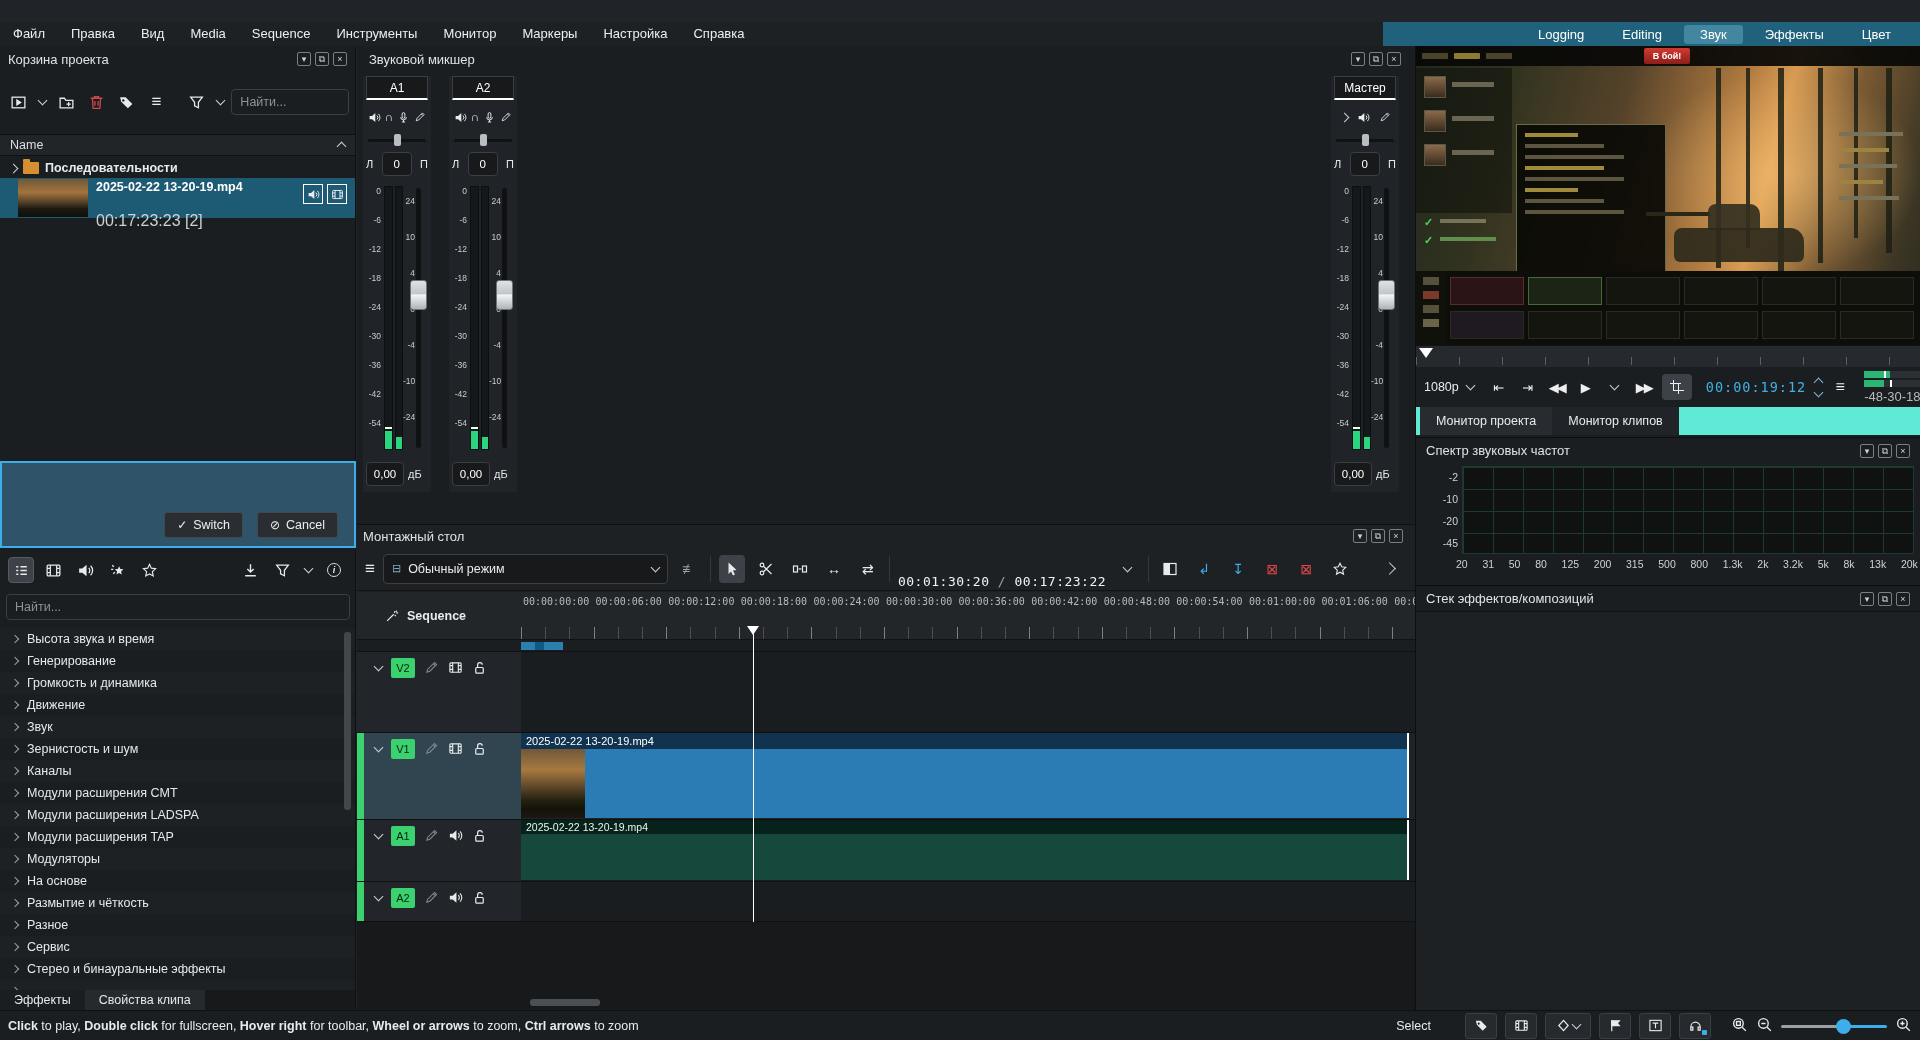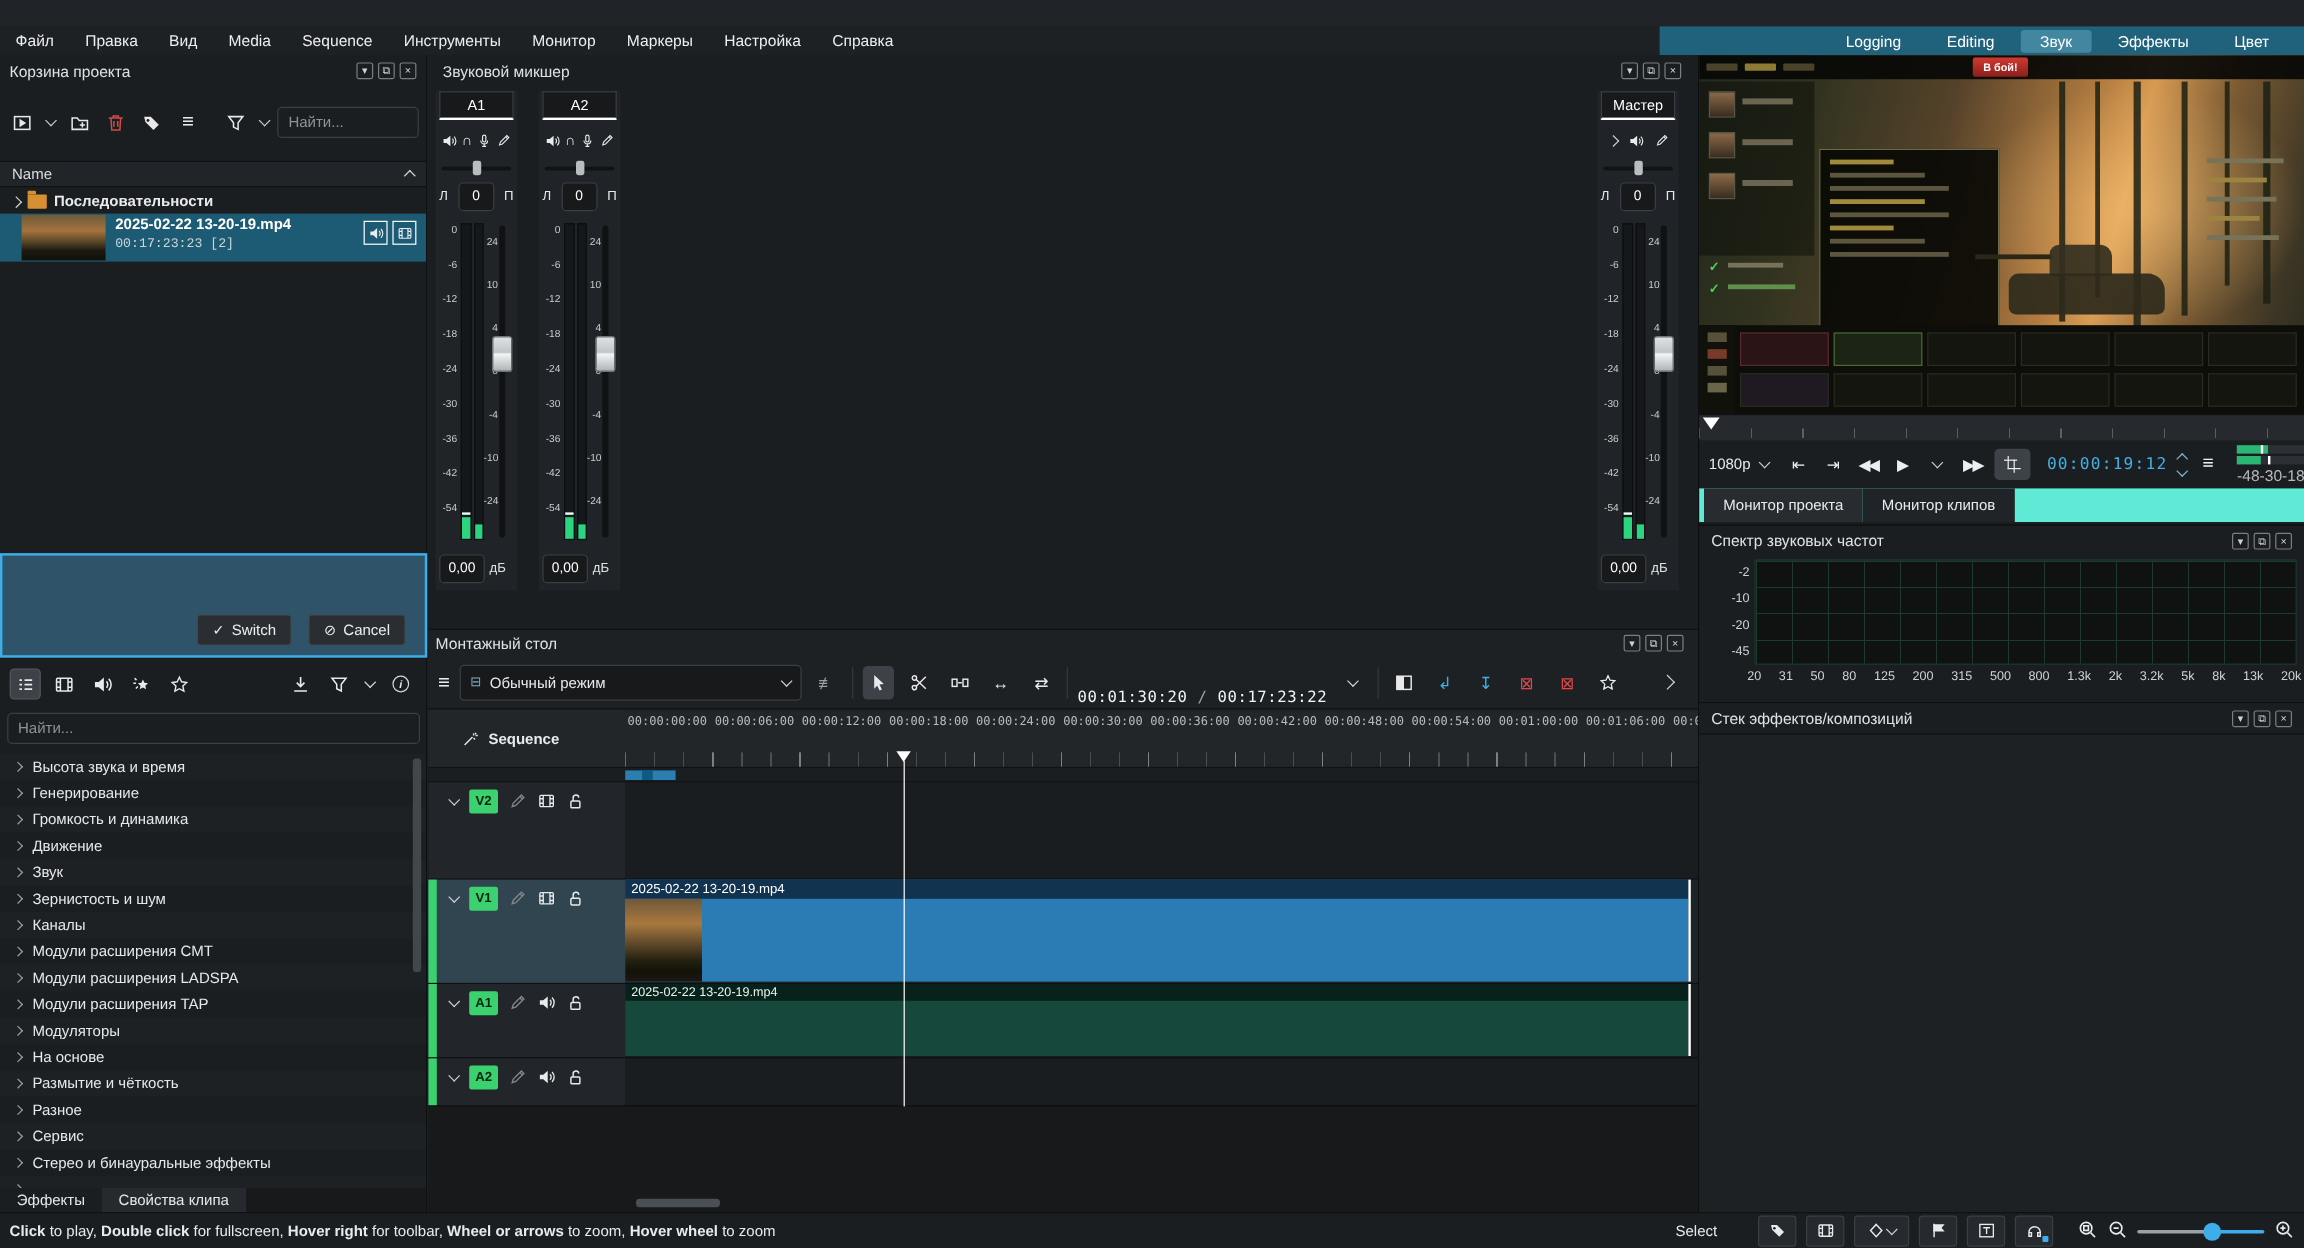--- a/index.html
+++ b/index.html
@@ -57,21 +57,21 @@
     align-items:center; gap:6px; padding-left:8px; font-weight:bold; font-size:12.5px; }
   .folder-ic { width:16px; height:12px; background:#d68f31; border-radius:1px; position:relative; }
   .folder-ic::before { content:""; position:absolute; left:0; top:-3px; width:7px; height:3px;
     background:#d68f31; border-radius:1px 1px 0 0; }
   .clip-row { position:absolute; left:0; top:132px; width:100%; height:40px; background:#1d5a74;
     display:flex; align-items:flex-start; }
   .clip-thumb { width:70px; height:38px; margin:1px 0 0 18px; background:
     linear-gradient(180deg,#6d5a38 0%,#a4733d 35%,#574428 60%,#1d1a12 78%,#101008 100%); }
   .clip-meta { margin-left:8px; padding-top:2px; }
   .clip-meta .cname { font-weight:bold; font-size:12.5px; color:#fff; }
-  .clip-meta .cdur { font-size:11px; color:#cdd2d5; margin-top:4px;font-family:Liberation Mono, monospace; }
+  .clip-meta .cdur { font-size:16px; color:#cdd2d5; margin-top:18px; }
   .usage-ics { margin-left:auto; margin-right:8px; display:flex; gap:4px; padding-top:6px; }
   .usage-ics span { width:20px; height:20px; border:1.5px solid #fff; display:flex; align-items:center;
     justify-content:center; }
   .usage-ics svg { width:13px; height:13px; }
 
   
   .dialog { position:absolute; left:0; top:415px; width:356px; height:87px; background:#2f5469;
     border:2px solid #3daee9; padding:8px 12px; }
   .dialog .msg { font-size:12.5px; line-height:1.45; color:#f2f4f5; }
   .dialog .btnrow { position:absolute; right:16px; bottom:8px; display:flex; gap:14px; }
@@ -175,21 +175,21 @@
   .zseg { position:absolute; left:0; top:2px; width:42px; height:8px; background:#2a7fb0; }
   .zmark { position:absolute; left:14px; top:2px; width:9px; height:8px; background:#0d5a86; }
   .tracks { }
   .track { display:flex; border-bottom:1px solid #0e1012; position:relative; }
   .t-V2 { height:81px; } .t-V1 { height:87px; } .t-A1 { height:62px; } .t-A2 { height:40px; }
   .thead { width:164px; background:#22262a; position:relative; display:flex; align-items:flex-start;
     gap:9px; padding:6px 0 0 18px; }
   .track.selected .thead { background:#30454f; }
   .track.active .thead::before { content:""; position:absolute; left:0; top:0; bottom:0; width:7px; background:#3ad16e; }
   .thead .chev { margin-top:5px; }
-  .tbadge { width:24px; height:20px; background:#3ad16e; color:#07230f; font-weight:bold; font-size:11px;
+  .tbadge { width:24px; height:20px; background:#3ad16e; color:#07230f; font-weight:normal; font-size:11px;
     text-align:center; line-height:20px; border-radius:2px; }
   .thead svg { width:15px; height:15px; margin-top:2px; }
   .thead .pen { color:#83888c; }
   .lane { flex:1; position:relative; background:#1a1d20; }
   .track.selected .lane { background:#1d2327; }
   .clip { position:absolute; left:0; top:0; bottom:1px; width:886px; }
   .clip::after { content:""; position:absolute; right:-2px; top:0; bottom:0; width:2px; background:#fff; }
   .track:not(.video) .vclip { display:none; }
   .track:not(.audio) .aclip { display:none; }
   .vclip { background:#2b7cb5; }
@@ -1265,21 +1265,21 @@
           <span>⧉</span>
           <span>×</span>
         </div>
       </div>
     </div>
   </div>
 
   <div class="statusbar">
     <div class="hint">
       
-    <span class="b">Click</span><span> to play, </span><span class="b">Double click</span><span> for fullscreen, </span><span class="b">Hover right</span><span> for toolbar, </span><span class="b">Wheel or arrows</span><span> to zoom, </span><span class="b">Hover wheel</span><span> to zoom</span></div>
+    <span class="b">Click</span><span> to play, </span><span class="b">Double click</span><span> for fullscreen, </span><span class="b">Hover right</span><span> for toolbar, </span><span class="b">Wheel or arrows</span><span> to zoom, </span><span class="b">Ctrl arrows</span><span> to zoom</span></div>
     <div class="sb-right">
       <span class="sb-tool">Select</span>
       <span class="sbtn">
           <svg>
             <use href="#i-tag"></use>
           </svg>
         </span>
       <span class="sbtn">
           <svg>
             <use href="#i-film"></use>

